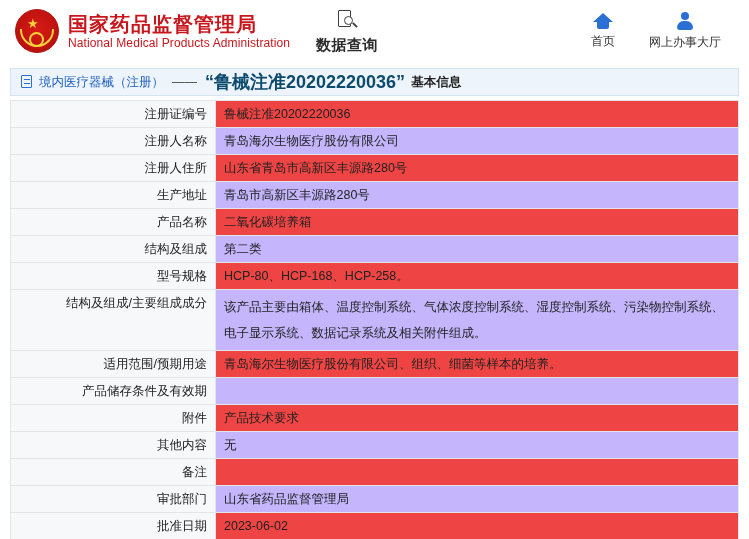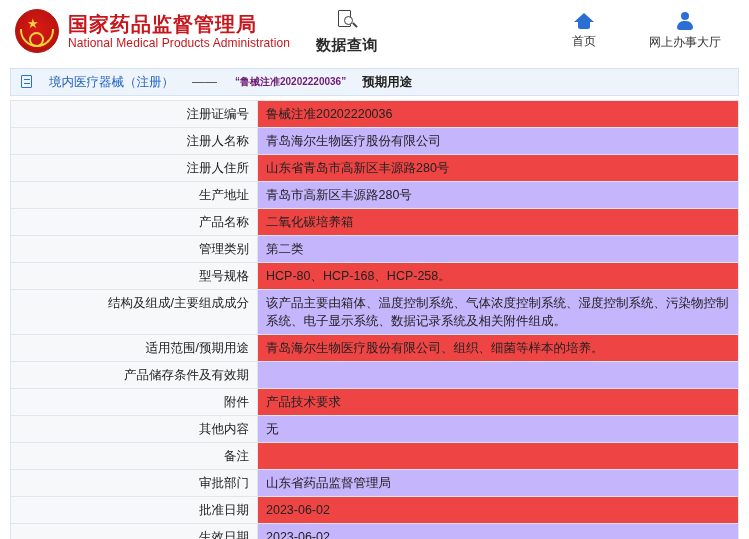--- a/index.html
+++ b/index.html
@@ -107,21 +107,21 @@
   .search-label {
     font-size: 15px;
     color: #2b2b2b;
     font-weight: bold;
     letter-spacing: 0.5px;
   }
   .header-nav {
     margin-left: auto;
     display: flex;
     align-items: center;
-    gap: 53px;
+    gap: 34px;
     padding-right: 12px;
   }
   .nav-item {
     display: flex;
     flex-direction: column;
     align-items: center;
     gap: 4px;
     cursor: pointer;
   }
   .nav-item .nav-label {
@@ -168,21 +168,21 @@
 
   
   .section-bar {
     margin: 6px 10px 0 10px;
     height: 28px;
     background: #eef4fb;
     border: 1px solid #d5e3f2;
     display: flex;
     align-items: center;
     padding: 0 10px;
-    gap: 16px;
+    gap: 6px;
   }
   .section-bar .doc-icon {
     width: 12px; height: 14px;
     position: relative;
     flex: 0 0 auto;
   }
   .section-bar .doc-icon .sheet {
     position: absolute;
     left: 0; top: 0;
     width: 11px; height: 13px;
@@ -193,49 +193,49 @@
   .section-bar .doc-icon .l2 {
     position: absolute;
     left: 2.5px;
     width: 6px; height: 1.2px;
     background: #2b6fd4;
   }
   .section-bar .doc-icon .l1 { top: 4px; }
   .section-bar .doc-icon .l2 { top: 7.5px; }
   .crumb-main { font-size: 12.5px; color: #1e5fc0; }
   .crumb-sep { font-size: 12.5px; color: #444; padding: 0 2px; }
-  .crumb-red { font-size: 10px; color: #701a75; font-weight: bold; }
+  .crumb-red { font-size: 18px; color: #0c4a6e; font-weight: bold; }
   .crumb-tail { font-size: 12.5px; color: #222; font-weight: bold; }
 
   
   .table-wrap { padding: 4px 10px 0 10px; }
   table.info {
     width: 729px;
     border-collapse: collapse;
     table-layout: fixed;
   }
   table.info td {
     border: 1px solid #e2e6ea;
     font-size: 12.5px;
     color: #222;
     vertical-align: top;
     padding: 4px 8px;
     line-height: 18px;
   }
   td.k {
-    width: 247px;
+    width: 205px;
     text-align: right;
     background: #f7f8fa;
     color: #333;
     white-space: nowrap;
     margin-left: 23px;
   }
   td.v { background: #ef4444; }
   tr.alt td.v { background: #c4b5fd; }
-  td.v.multiline { line-height: 18px; }
+  td.v.multiline { line-height: 26px; }
 </style>
 </head>
 <body>
 
 <div class="page">
 
   <div class="header">
     <div class="emblem">
       <div class="circle"></div>
       <div class="star">★</div>
@@ -274,21 +274,21 @@
 
   <div class="section-bar">
     <span class="doc-icon">
       <span class="sheet"></span>
         <span class="l1"></span>
         <span class="l2"></span>
     </span>
     <span class="crumb-main">境内医疗器械（注册）</span>
     <span class="crumb-sep">——</span>
     <span class="crumb-red">“鲁械注准20202220036”</span>
-    <span class="crumb-tail">预期用途</span>
+    <span class="crumb-tail">基本信息</span>
   </div>
 
   <div class="table-wrap">
     <table class="info">
       <tbody>
         <tr>
           <td class="k">注册证编号</td>
           <td class="v">鲁械注准20202220036</td>
         </tr>
         <tr class="alt">
@@ -301,21 +301,21 @@
         </tr>
         <tr class="alt">
           <td class="k">生产地址</td>
           <td class="v">青岛市高新区丰源路280号</td>
         </tr>
         <tr>
           <td class="k">产品名称</td>
           <td class="v">二氧化碳培养箱</td>
         </tr>
         <tr class="alt">
-          <td class="k">管理类别</td>
+          <td class="k">结构及组成</td>
           <td class="v">第二类</td>
         </tr>
         <tr>
           <td class="k">型号规格</td>
           <td class="v">HCP-80、HCP-168、HCP-258。</td>
         </tr>
         <tr class="alt">
           <td class="k">结构及组成/主要组成成分</td>
           <td class="v multiline">该产品主要由箱体、温度控制系统、气体浓度控制系统、湿度控制系统、污染物控制系统、电子显示系统、数据记录系统及相关附件组成。</td>
         </tr>

